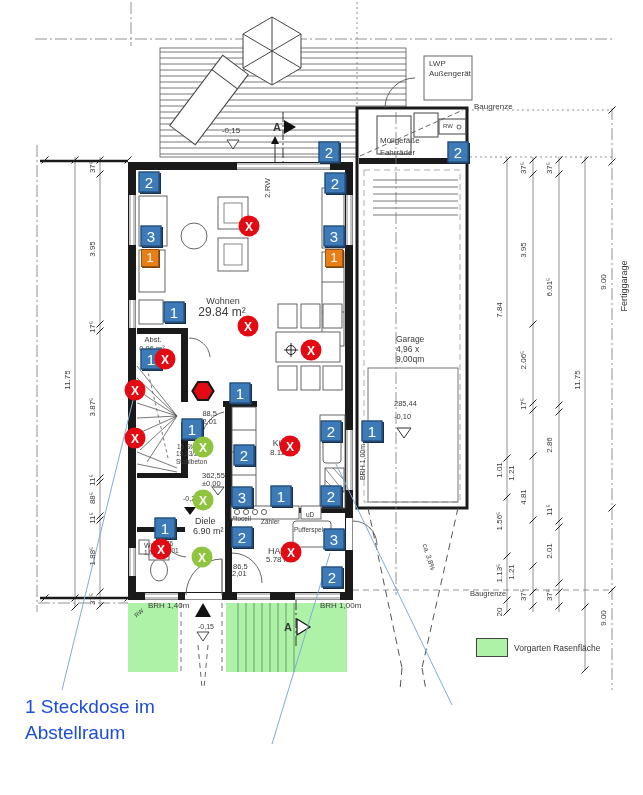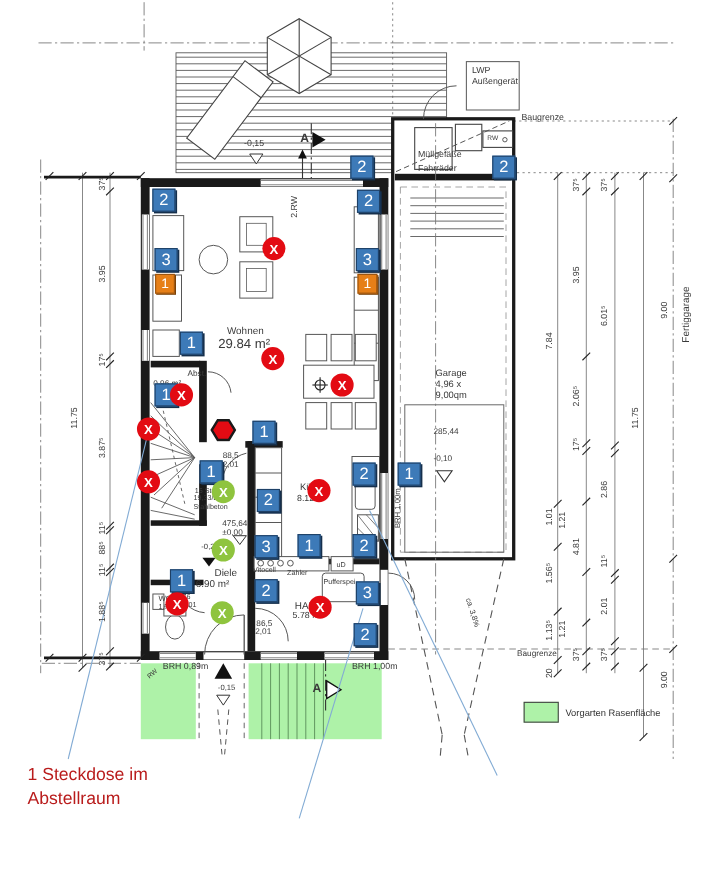--- a/index.html
+++ b/index.html
@@ -4,21 +4,21 @@
 <style>
   html,body{margin:0;padding:0;background:#fff;}
   #canvas{position:relative;width:643px;height:795px;background:#fff;font-family:"Liberation Sans",sans-serif;overflow:hidden;}
   #plan-svg{position:absolute;left:0;top:0;}
   .plan-label{position:absolute;color:#3a3a3a;white-space:nowrap;line-height:1;}
   .marker{position:absolute;display:flex;align-items:center;justify-content:center;color:#fff;box-sizing:border-box;}
   .m-blue{width:21px;height:21px;background:#3d7ab8;border:1px solid #1e4066;font-size:15px;box-shadow:1.5px 1.5px 0 #16304d;}
   .m-orange{width:18px;height:18px;background:#e67f17;border:1px solid #9c5510;font-size:12.5px;box-shadow:1px 1px 0 #7a4208;}
   .m-red{width:21px;height:21px;background:#e30b13;border-radius:50%;font-size:12px;font-weight:bold;}
   .m-green{width:21px;height:21px;background:#8fc43e;border-radius:50%;font-size:12px;font-weight:bold;}
-  .annotation{position:absolute;color:#b91c1c;font-size:16px;line-height:1.35;}
+  .annotation{position:absolute;color:#1d4ed8;font-size:19px;line-height:1.35;}
   #legend{position:absolute;left:476px;top:638px;display:flex;align-items:center;}
   #legend .swatch{width:30px;height:17px;border:1px solid #444;display:inline-block;}
   #legend .leg-label{font-size:8.5px;color:#333;margin-left:6px;}
 </style>
 </head>
 <body>
 
 <div id="canvas">
 <svg id="plan-svg" width="643" height="795" viewBox="0 0 643 795">
   <g stroke="#777" fill="none" stroke-width="0.8">
@@ -338,53 +338,53 @@
       <span class="plan-label" style="font-size: 8px; left: 429px; top: 74px; transform: translate(0px, -50%);">Außengerät</span>
       <span class="plan-label" style="font-size: 8px; left: 474px; top: 107px; transform: translate(0px, -50%);">Baugrenze</span>
       <span class="plan-label" style="font-size: 8px; left: 380px; top: 141px; transform: translate(0px, -50%);">Müllgefäße</span>
       <span class="plan-label" style="font-size: 8px; left: 380px; top: 153px; transform: translate(0px, -50%);">Fahrräder</span>
       <span class="plan-label" style="font-size: 6px; left: 443px; top: 126px; transform: translate(0px, -50%);">RW</span>
       <span class="plan-label" style="font-size: 8px; left: 231px; top: 131px; transform: translate(-50%, -50%);">-0,15</span>
       <span class="plan-label" style="font-size: 11px; font-weight: 700; left: 277px; top: 127px; transform: translate(-50%, -50%);">A</span>
       <span class="plan-label" style="font-size: 8px; left: 268px; top: 188px; transform: translate(-50%, -50%) rotate(-90deg);">2.RW</span>
       <span class="plan-label" style="font-size: 9px; left: 223px; top: 301px; transform: translate(-50%, -50%);">Wohnen</span>
       <span class="plan-label" style="font-size: 12px; left: 222px; top: 312px; transform: translate(-50%, -50%);">29.84 m²</span>
-      <span class="plan-label" style="font-size: 7.5px; left: 153px; top: 340px; transform: translate(-50%, -50%); margin-left: 26px;">Abst.</span>
+      <span class="plan-label" style="font-size: 7.5px; left: 153px; top: 340px; transform: translate(-50%, -50%);">Abst.</span>
       <span class="plan-label" style="font-size: 7.5px; left: 152px; top: 349px; transform: translate(-50%, -50%);">0.96 m²</span>
       <span class="plan-label" style="font-size: 7.5px; left: 217px; top: 414px; transform: translate(-100%, -50%);">88,5</span>
       <span class="plan-label" style="font-size: 7.5px; left: 217px; top: 422px; transform: translate(-100%, -50%);">2,01</span>
       <span class="plan-label" style="font-size: 6.5px; left: 177px; top: 447px; transform: translate(0px, -50%);">15 Stg</span>
       <span class="plan-label" style="font-size: 6.5px; left: 176px; top: 454px; transform: translate(0px, -50%);">19,33/26</span>
       <span class="plan-label" style="font-size: 6.5px; left: 176px; top: 462px; transform: translate(0px, -50%);">Stahlbeton</span>
-      <span class="plan-label" style="font-size: 7.5px; left: 202px; top: 476px; transform: translate(0px, -50%);">475,64</span>
+      <span class="plan-label" style="font-size: 7.5px; left: 202px; top: 476px; transform: translate(0px, -50%);">362,55</span>
       <span class="plan-label" style="font-size: 7.5px; left: 202px; top: 484px; transform: translate(0px, -50%);">±0,00</span>
       <span class="plan-label" style="font-size: 7px; left: 183px; top: 498px; transform: translate(0px, -50%);">-0,2</span>
       <span class="plan-label" style="font-size: 9px; left: 195px; top: 521px; transform: translate(0px, -50%);">Diele</span>
-      <span class="plan-label" style="font-size: 9px; left: 178px; top: 531px; transform: translate(0px, -50%);">6.90 m²</span>
+      <span class="plan-label" style="font-size: 9px; left: 193px; top: 531px; transform: translate(0px, -50%);">6.90 m²</span>
       <span class="plan-label" style="font-size: 7px; left: 144px; top: 545px; transform: translate(0px, -50%);">WC</span>
       <span class="plan-label" style="font-size: 6.5px; left: 144px; top: 553px; transform: translate(0px, -50%);">1,76</span>
       <span class="plan-label" style="font-size: 6.5px; left: 166px; top: 544px; transform: translate(0px, -50%);">76</span>
       <span class="plan-label" style="font-size: 6.5px; left: 166px; top: 551px; transform: translate(0px, -50%);">2,01</span>
       <span class="plan-label" style="font-size: 7.5px; left: 233px; top: 567px; transform: translate(0px, -50%);">86,5</span>
       <span class="plan-label" style="font-size: 7.5px; left: 232px; top: 574px; transform: translate(0px, -50%);">2,01</span>
       <span class="plan-label" style="font-size: 8.5px; left: 278px; top: 443px; transform: translate(-50%, -50%);">Kü</span>
       <span class="plan-label" style="font-size: 8px; left: 270px; top: 453px; transform: translate(0px, -50%);">8.12 m²</span>
       <span class="plan-label" style="font-size: 9px; left: 268px; top: 551px; transform: translate(0px, -50%);">HAR</span>
       <span class="plan-label" style="font-size: 8px; left: 266px; top: 560px; transform: translate(0px, -50%);">5.78 m²</span>
       <span class="plan-label" style="font-size: 6.5px; left: 261px; top: 522px; transform: translate(0px, -50%);">Zähler</span>
       <span class="plan-label" style="font-size: 6.5px; left: 306px; top: 515px; transform: translate(0px, -50%);">uD</span>
       <span class="plan-label" style="font-size: 6.5px; left: 294px; top: 530px; transform: translate(0px, -50%);">Pufferspei</span>
       <span class="plan-label" style="font-size: 6.5px; left: 230px; top: 519px; transform: translate(0px, -50%);">Vitocell</span>
       <span class="plan-label" style="font-size: 8.5px; left: 396px; top: 339px; transform: translate(0px, -50%);">Garage</span>
       <span class="plan-label" style="font-size: 8.5px; left: 396px; top: 349px; transform: translate(0px, -50%);">4,96 x</span>
       <span class="plan-label" style="font-size: 8.5px; left: 396px; top: 359px; transform: translate(0px, -50%);">9,00qm</span>
-      <span class="plan-label" style="font-size: 7.5px; left: 394px; top: 392px; transform: translate(0px, -50%);">285,44</span>
+      <span class="plan-label" style="font-size: 7.5px; left: 394px; top: 404px; transform: translate(0px, -50%);">285,44</span>
       <span class="plan-label" style="font-size: 7.5px; left: 394px; top: 417px; transform: translate(0px, -50%);">-0,10</span>
       <span class="plan-label" style="font-size: 7px; left: 362px; top: 462px; transform: translate(-50%, -50%) rotate(-90deg);">BRH 1,00m</span>
-      <span class="plan-label" style="font-size: 8px; left: 148px; top: 606px; transform: translate(0px, -50%);">BRH 0,89m</span>
+      <span class="plan-label" style="font-size: 8px; left: 148px; top: 606px; transform: translate(0px, -50%);">BRH 1,40m</span>
       <span class="plan-label" style="font-size: 8px; left: 320px; top: 606px; transform: translate(0px, -50%);">BRH 1,00m</span>
       <span class="plan-label" style="font-size: 6px; left: 139px; top: 613px; transform: translate(-50%, -50%) rotate(-40deg);">RW</span>
       <span class="plan-label" style="font-size: 7px; left: 206px; top: 626px; transform: translate(-50%, -50%);">-0,15</span>
       <span class="plan-label" style="font-size: 11px; font-weight: 700; left: 288px; top: 627px; transform: translate(-50%, -50%);">A</span>
       <span class="plan-label" style="font-size: 7px; left: 429px; top: 557px; transform: translate(-50%, -50%) rotate(72deg);">ca. 3,8%</span>
       <span class="plan-label" style="font-size: 7.5px; left: 470px; top: 594px; transform: translate(0px, -50%);">Baugrenze</span>
       <span class="plan-label" style="font-size: 8px; left: 500px; top: 612px; transform: translate(-50%, -50%) rotate(-90deg);">20</span>
       <span class="plan-label" style="font-size: 8px; left: 93px; top: 167px; transform: translate(-50%, -50%) rotate(-90deg);">37⁵</span>
       <span class="plan-label" style="font-size: 8px; left: 93px; top: 249px; transform: translate(-50%, -50%) rotate(-90deg);">3.95</span>
       <span class="plan-label" style="font-size: 8px; left: 93px; top: 327px; transform: translate(-50%, -50%) rotate(-90deg);">17⁵</span>

